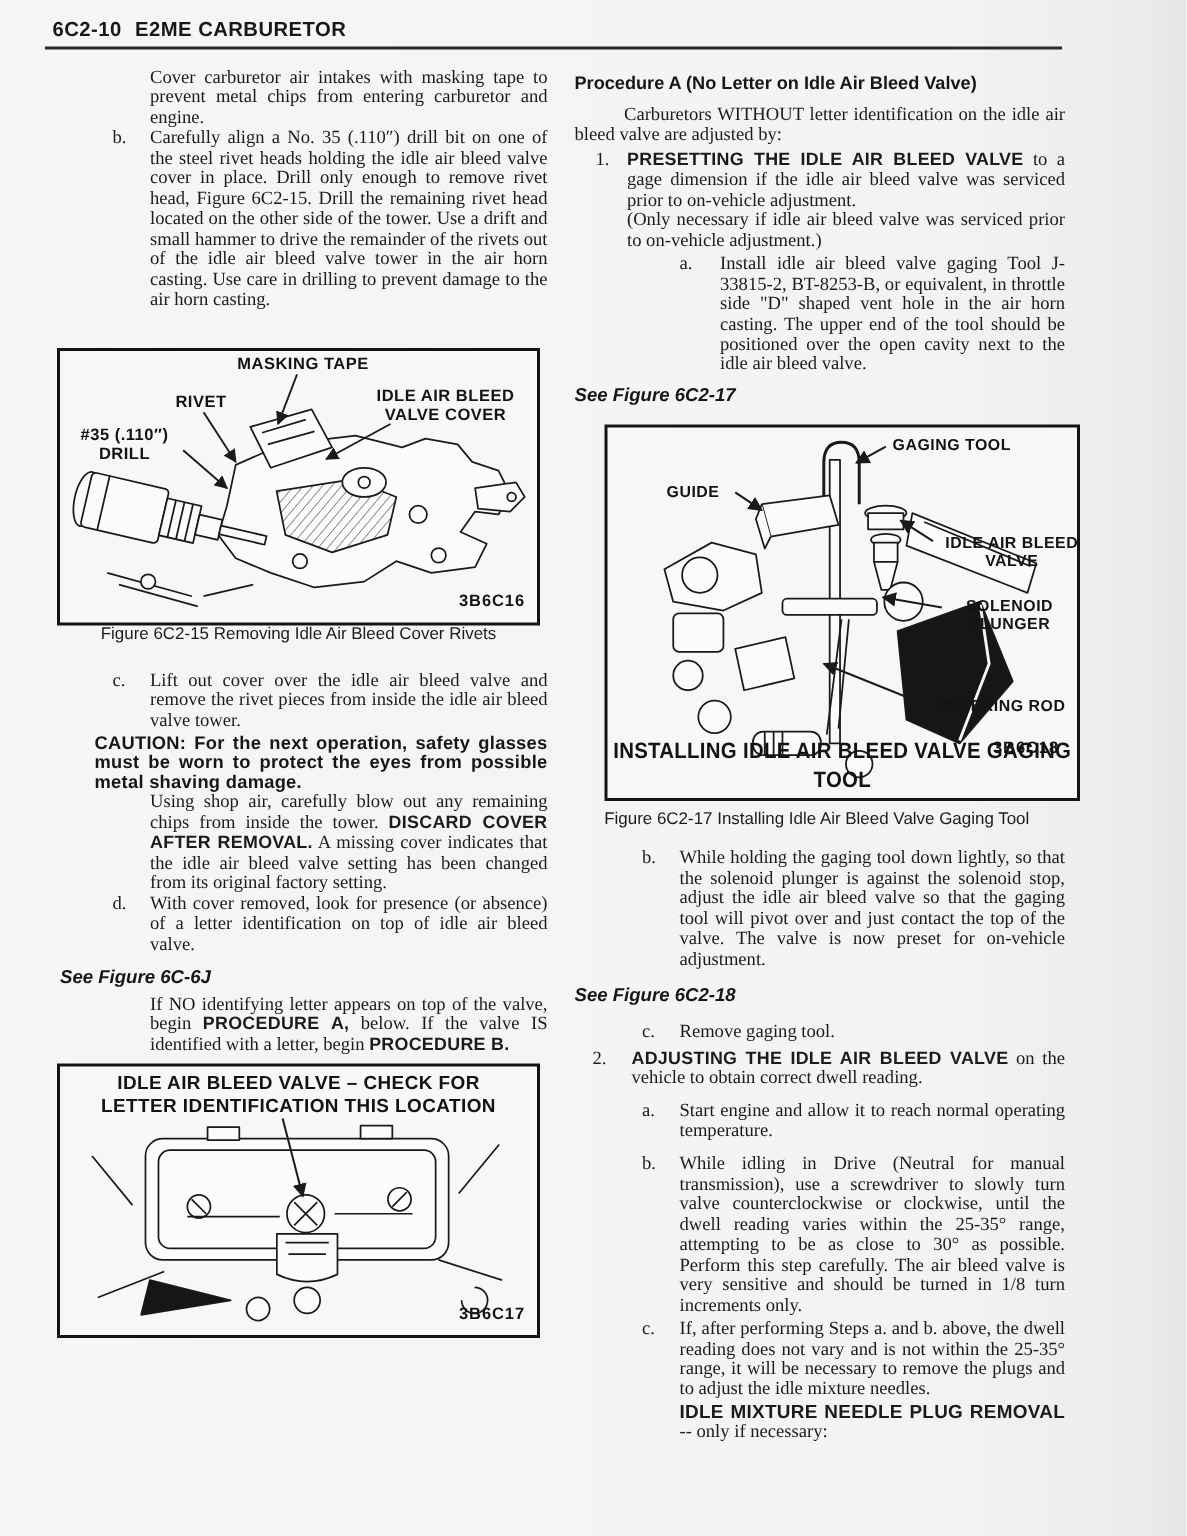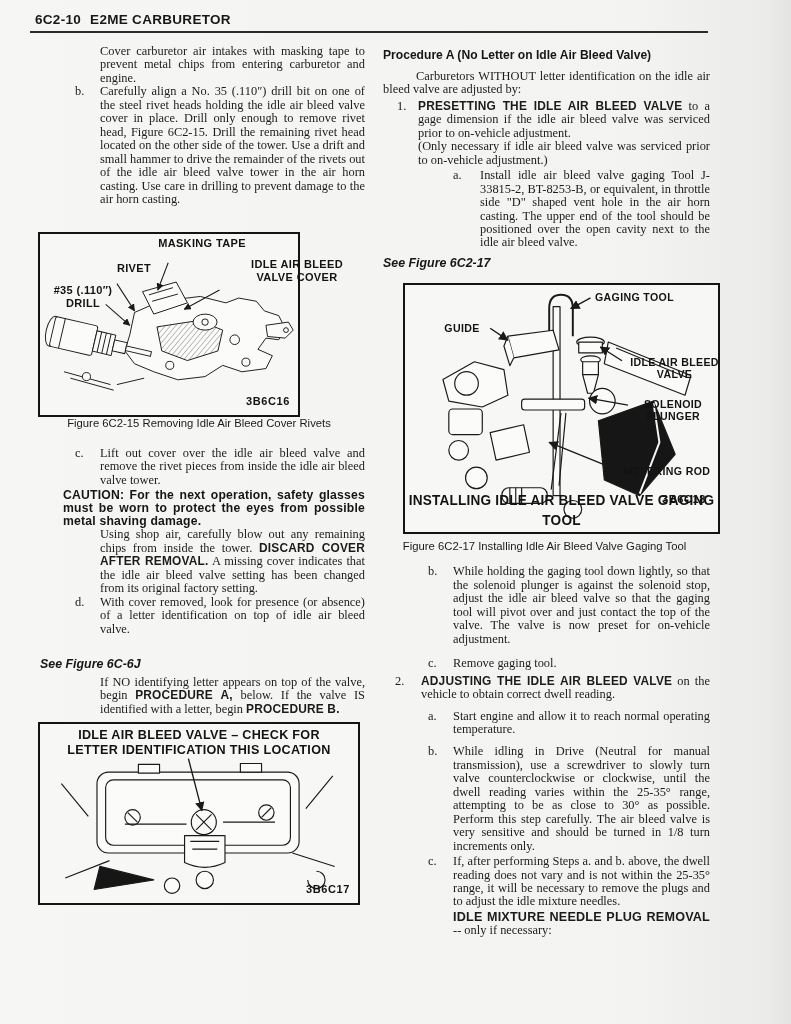--- a/index.html
+++ b/index.html
@@ -66,21 +66,21 @@
   <div class="col col-left">
 
     <p class="body-t l-ind">Cover carburetor air intakes with masking tape to prevent metal chips from entering carburetor and engine.</p>
 
     <div class="body-t li l-item">
       <span class="lab">b.</span>
       <span>Carefully align a No. 35 (.110″) drill bit on one of the steel rivet heads holding the idle air bleed valve cover in place. Drill only enough to remove rivet head, Figure 6C2-15. Drill the remaining rivet head located on the other side of the tower. Use a drift and small hammer to drive the remainder of the rivets out of the idle air bleed valve tower in the air horn casting. Use care in drilling to prevent damage to the air horn casting.</span>
     </div>
 
     <div style="margin-top:26px;">
-      <div class="figbox" style="margin-left:3px; width:262px; height:185px;">
+      <div class="figbox" style="margin-left:3px; width:322px; height:185px;">
         <svg viewBox="0 0 322 186">
           <defs>
             <pattern id="h15" width="5" height="5" patternUnits="userSpaceOnUse" patternTransform="rotate(40)">
               <line x1="0" y1="0" x2="0" y2="5" stroke="#555" stroke-width="0.9"></line>
             </pattern>
             <marker id="arr15" viewBox="0 0 10 10" refX="9" refY="5" markerWidth="7" markerHeight="7" orient="auto-start-reverse">
               <path d="M0,0 L10,5 L0,10 z" fill="#1a1a1a" stroke="none"></path>
             </marker>
           </defs>
           <g fill="#fbfbfa" stroke="#1a1a1a" stroke-width="1.2" stroke-linejoin="round">
@@ -134,21 +134,21 @@
 
     <p class="body-t l-ind">
       <span>Using shop air, carefully blow out any remaining chips from inside the tower. </span><span class="bsans">DISCARD COVER AFTER REMOVAL.</span><span> A missing cover indicates that the idle air bleed valve setting has been changed from its original factory setting.</span>
     </p>
 
     <div class="body-t li l-item">
       <span class="lab">d.</span>
       <span>With cover removed, look for presence (or absence) of a letter identification on top of idle air bleed valve.</span>
     </div>
 
-    <p class="see" style="margin-top:22px;">See Figure 6C-6J</p>
+    <p class="see" style="margin-top:9px;">See Figure 6C-6J</p>
 
     <p class="body-t l-ind" style="margin-top:5px;">
       <span>If NO identifying letter appears on top of the valve, begin </span><span class="bsans">PROCEDURE A,</span><span> below. If the valve IS identified with a letter, begin </span><span class="bsans">PROCEDURE B.</span>
     </p>
 
     <div style="margin-top:6px;">
       <div class="figbox" style="margin-left:3px; width:322px; height:183px;">
         <svg viewBox="0 0 322 186">
           <defs>
             <marker id="arr16" viewBox="0 0 10 10" refX="9" refY="5" markerWidth="7" markerHeight="7" orient="auto-start-reverse">
@@ -264,20 +264,21 @@
         <div class="fig17-banner">INSTALLING IDLE AIR BLEED VALVE GAGING TOOL</div>
       </div>
       <div class="figcap" style="margin-top:6px; margin-left:3px; width:317px;">Figure 6C2-17 Installing Idle Air Bleed Valve Gaging Tool</div>
     </div>
 
     <div class="body-t li r-item" style="margin-top:13px;">
       <span class="lab">b.</span>
       <span>While holding the gaging tool down lightly, so that the solenoid plunger is against the solenoid stop, adjust the idle air bleed valve so that the gaging tool will pivot over and just contact the top of the valve. The valve is now preset for on-vehicle adjustment.</span>
     </div>
 
+    <p class="see" style="margin-top:11px; margin-left:0;">See Figure 6C2-18</p>
 
     <div class="body-t li r-item" style="margin-top:11px;">
       <span class="lab">c.</span>
       <span>Remove gaging tool.</span>
     </div>
 
     <div class="body-t li r-item2" style="margin-top:4px;">
       <span class="lab">2.</span>
       <span class="bsans">ADJUSTING THE IDLE AIR BLEED VALVE</span><span> on the vehicle to obtain correct dwell reading.</span>
     </div>

